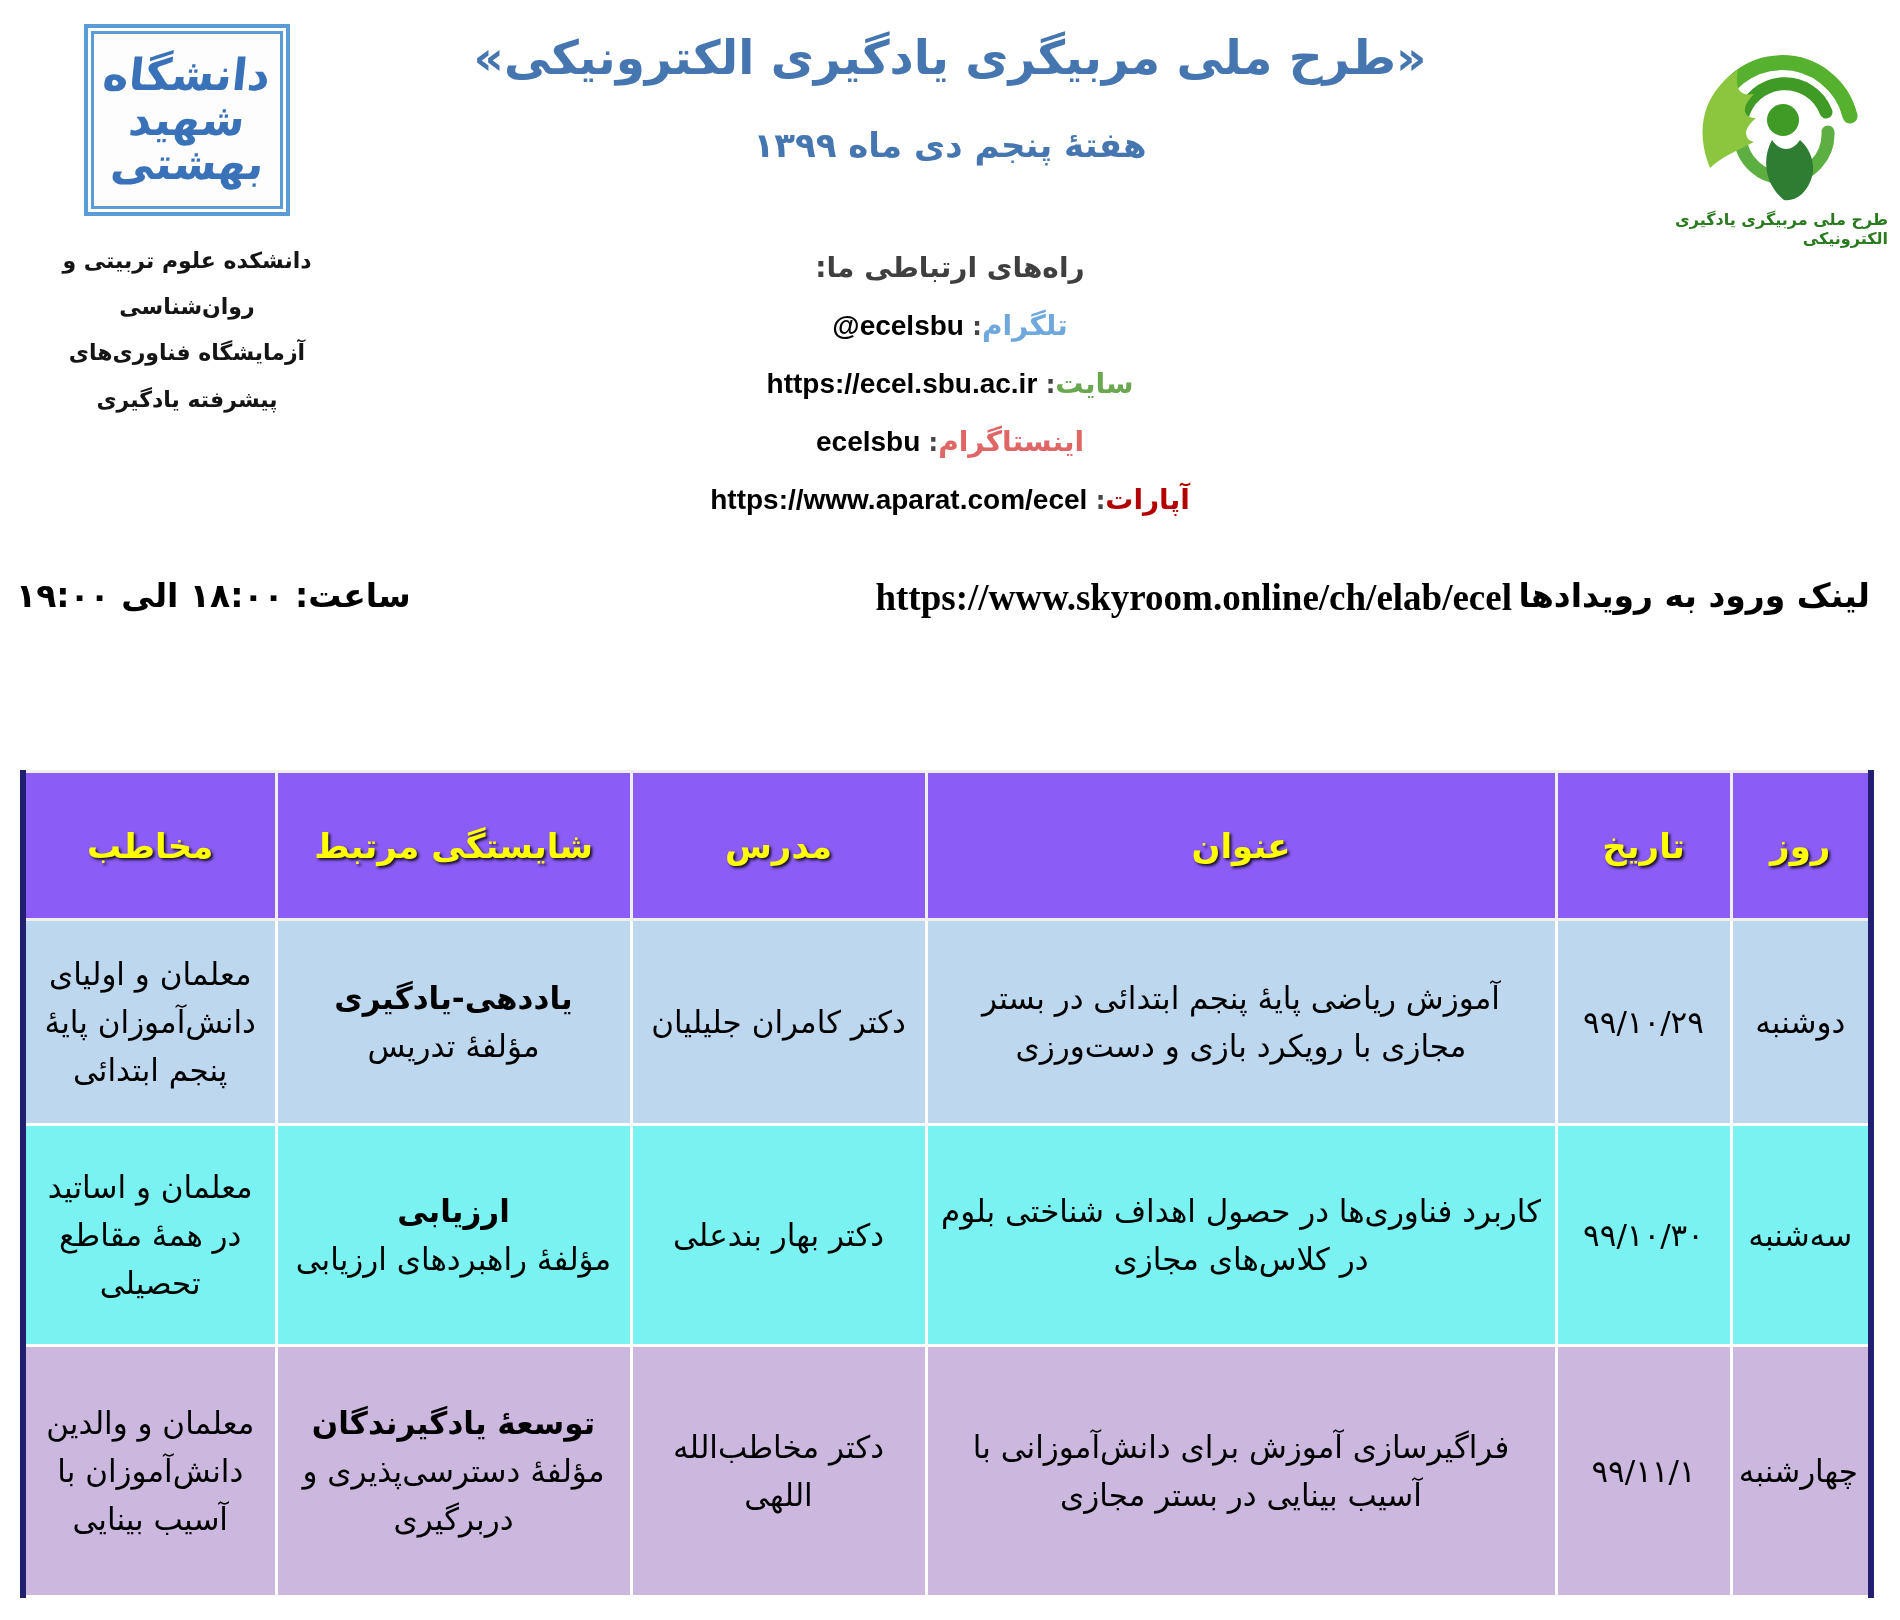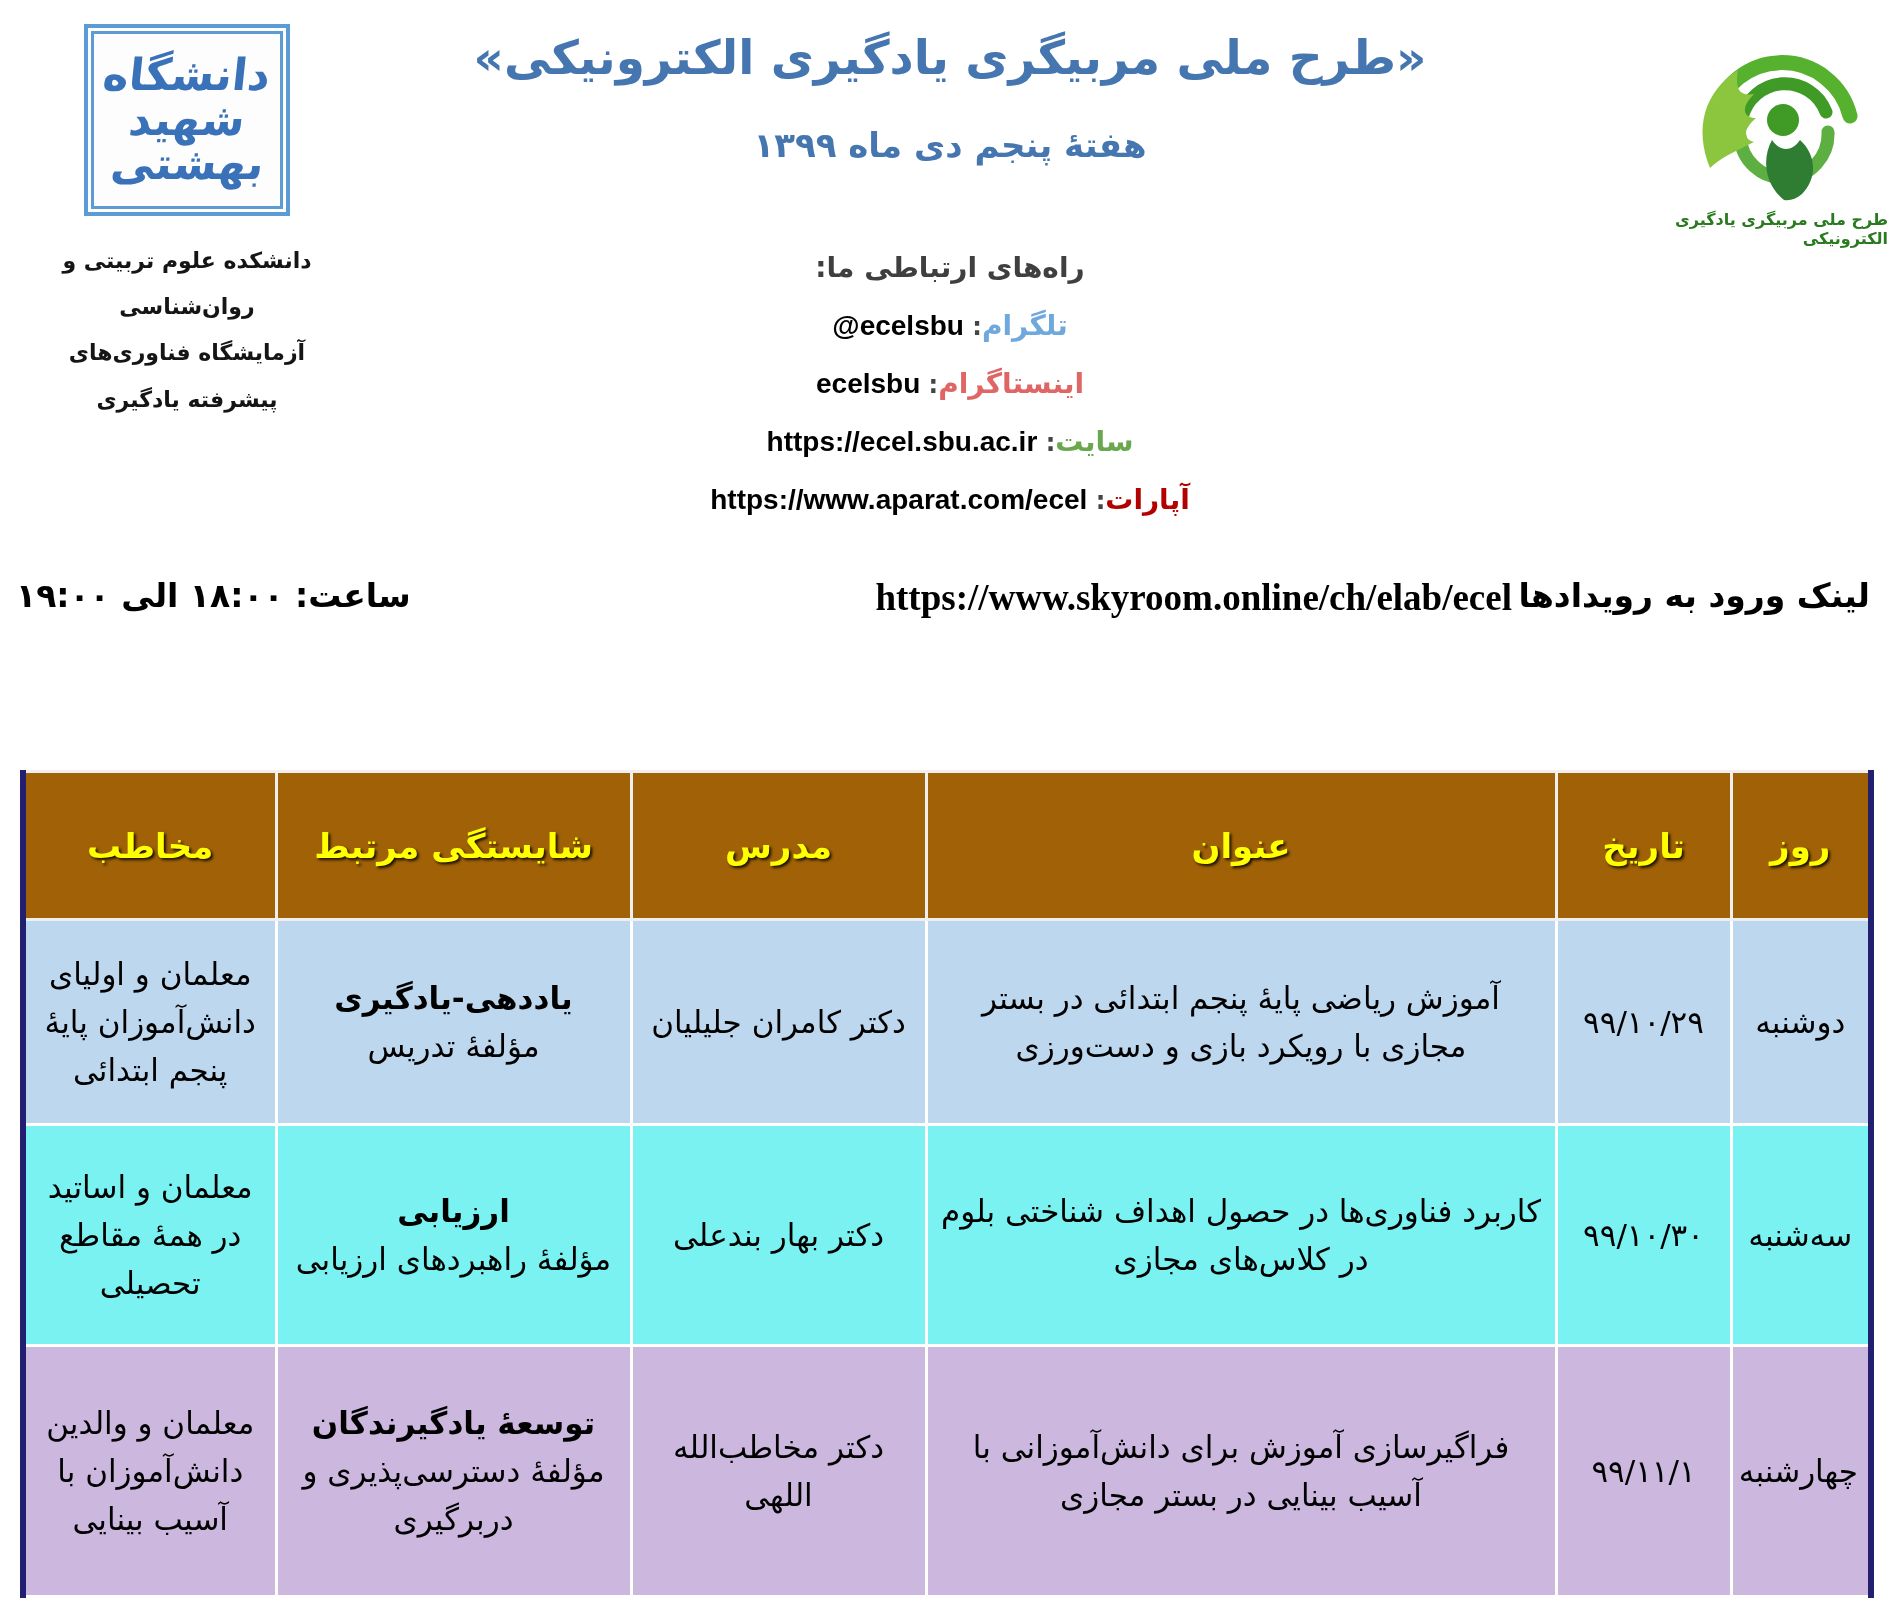--- a/index.html
+++ b/index.html
@@ -40,21 +40,21 @@
     font-family:"Liberation Serif",serif;font-weight:bold;direction:ltr;unicode-bidi:isolate;
   }
   .events-time{position:absolute;left:16px;top:0;font-size:33px;color:#000;}
   
   .table-wrap{position:absolute;top:770px;right:26px;}
   table.sched{
     border-collapse:collapse;table-layout:fixed;width:1848px;
     border-left:6px solid #221f70;border-right:6px solid #221f70;
   }
   table.sched th{
-    background:#a16207;color:#ffff00;font-weight:bold;font-size:34px;
+    background:#8b5cf6;color:#ffff00;font-weight:bold;font-size:34px;
     height:143px;border:3px solid #efefef;text-align:center;vertical-align:middle;
     text-shadow:2px 2px 3px rgba(0,0,0,0.85);
   }
   table.sched td{
     border:3px solid #ffffff;text-align:center;vertical-align:middle;
     font-size:31px;color:#000;line-height:1.55;padding:6px 10px;
   }
   tr.r0{height:205px;} tr.r1{height:221px;} tr.r2{height:251px;}
   .comp-bold{font-weight:bold;}
   .comp-sub{font-weight:normal;}
@@ -78,24 +78,24 @@
 <div class="center-block">
   <div class="main-title">«طرح ملی مربیگری یادگیری الکترونیکی»</div>
   <div class="sub-title">هفتهٔ پنجم دی ماه ۱۳۹۹</div>
 
   <div class="contact-heading">راه‌های ارتباطی ما:</div>
 
   <div class="contact-line">
     <span class="c-label" style="color: rgb(111, 168, 220);">تلگرام</span><span class="c-colon">: </span><span class="c-value" dir="ltr">@ecelsbu</span>
   </div>
   <div class="contact-line">
-    <span class="c-label" style="color: rgb(224, 102, 102);">اینستاگرام</span><span class="c-colon">: </span><span class="c-value" dir="ltr">ecelsbu</span>
+    <span class="c-label" style="color: rgb(106, 168, 79);">سایت</span><span class="c-colon">: </span><span class="c-value" dir="ltr">https://ecel.sbu.ac.ir</span>
   </div>
   <div class="contact-line">
-    <span class="c-label" style="color: rgb(106, 168, 79);">سایت</span><span class="c-colon">: </span><span class="c-value" dir="ltr">https://ecel.sbu.ac.ir</span>
+    <span class="c-label" style="color: rgb(224, 102, 102);">اینستاگرام</span><span class="c-colon">: </span><span class="c-value" dir="ltr">ecelsbu</span>
   </div>
   <div class="contact-line">
     <span class="c-label" style="color: rgb(179, 0, 0);">آپارات</span><span class="c-colon">: </span><span class="c-value" dir="ltr">https://www.aparat.com/ecel</span>
   </div>
 </div>
 
 <div class="plan-block">
   <svg class="plan-logo" viewBox="0 0 212 196" xmlns="http://www.w3.org/2000/svg">
 
     <path d="M38,108 A70,70 0 0,1 174,108" fill="none" stroke="#56b12e" stroke-width="15" stroke-linecap="round"></path>

